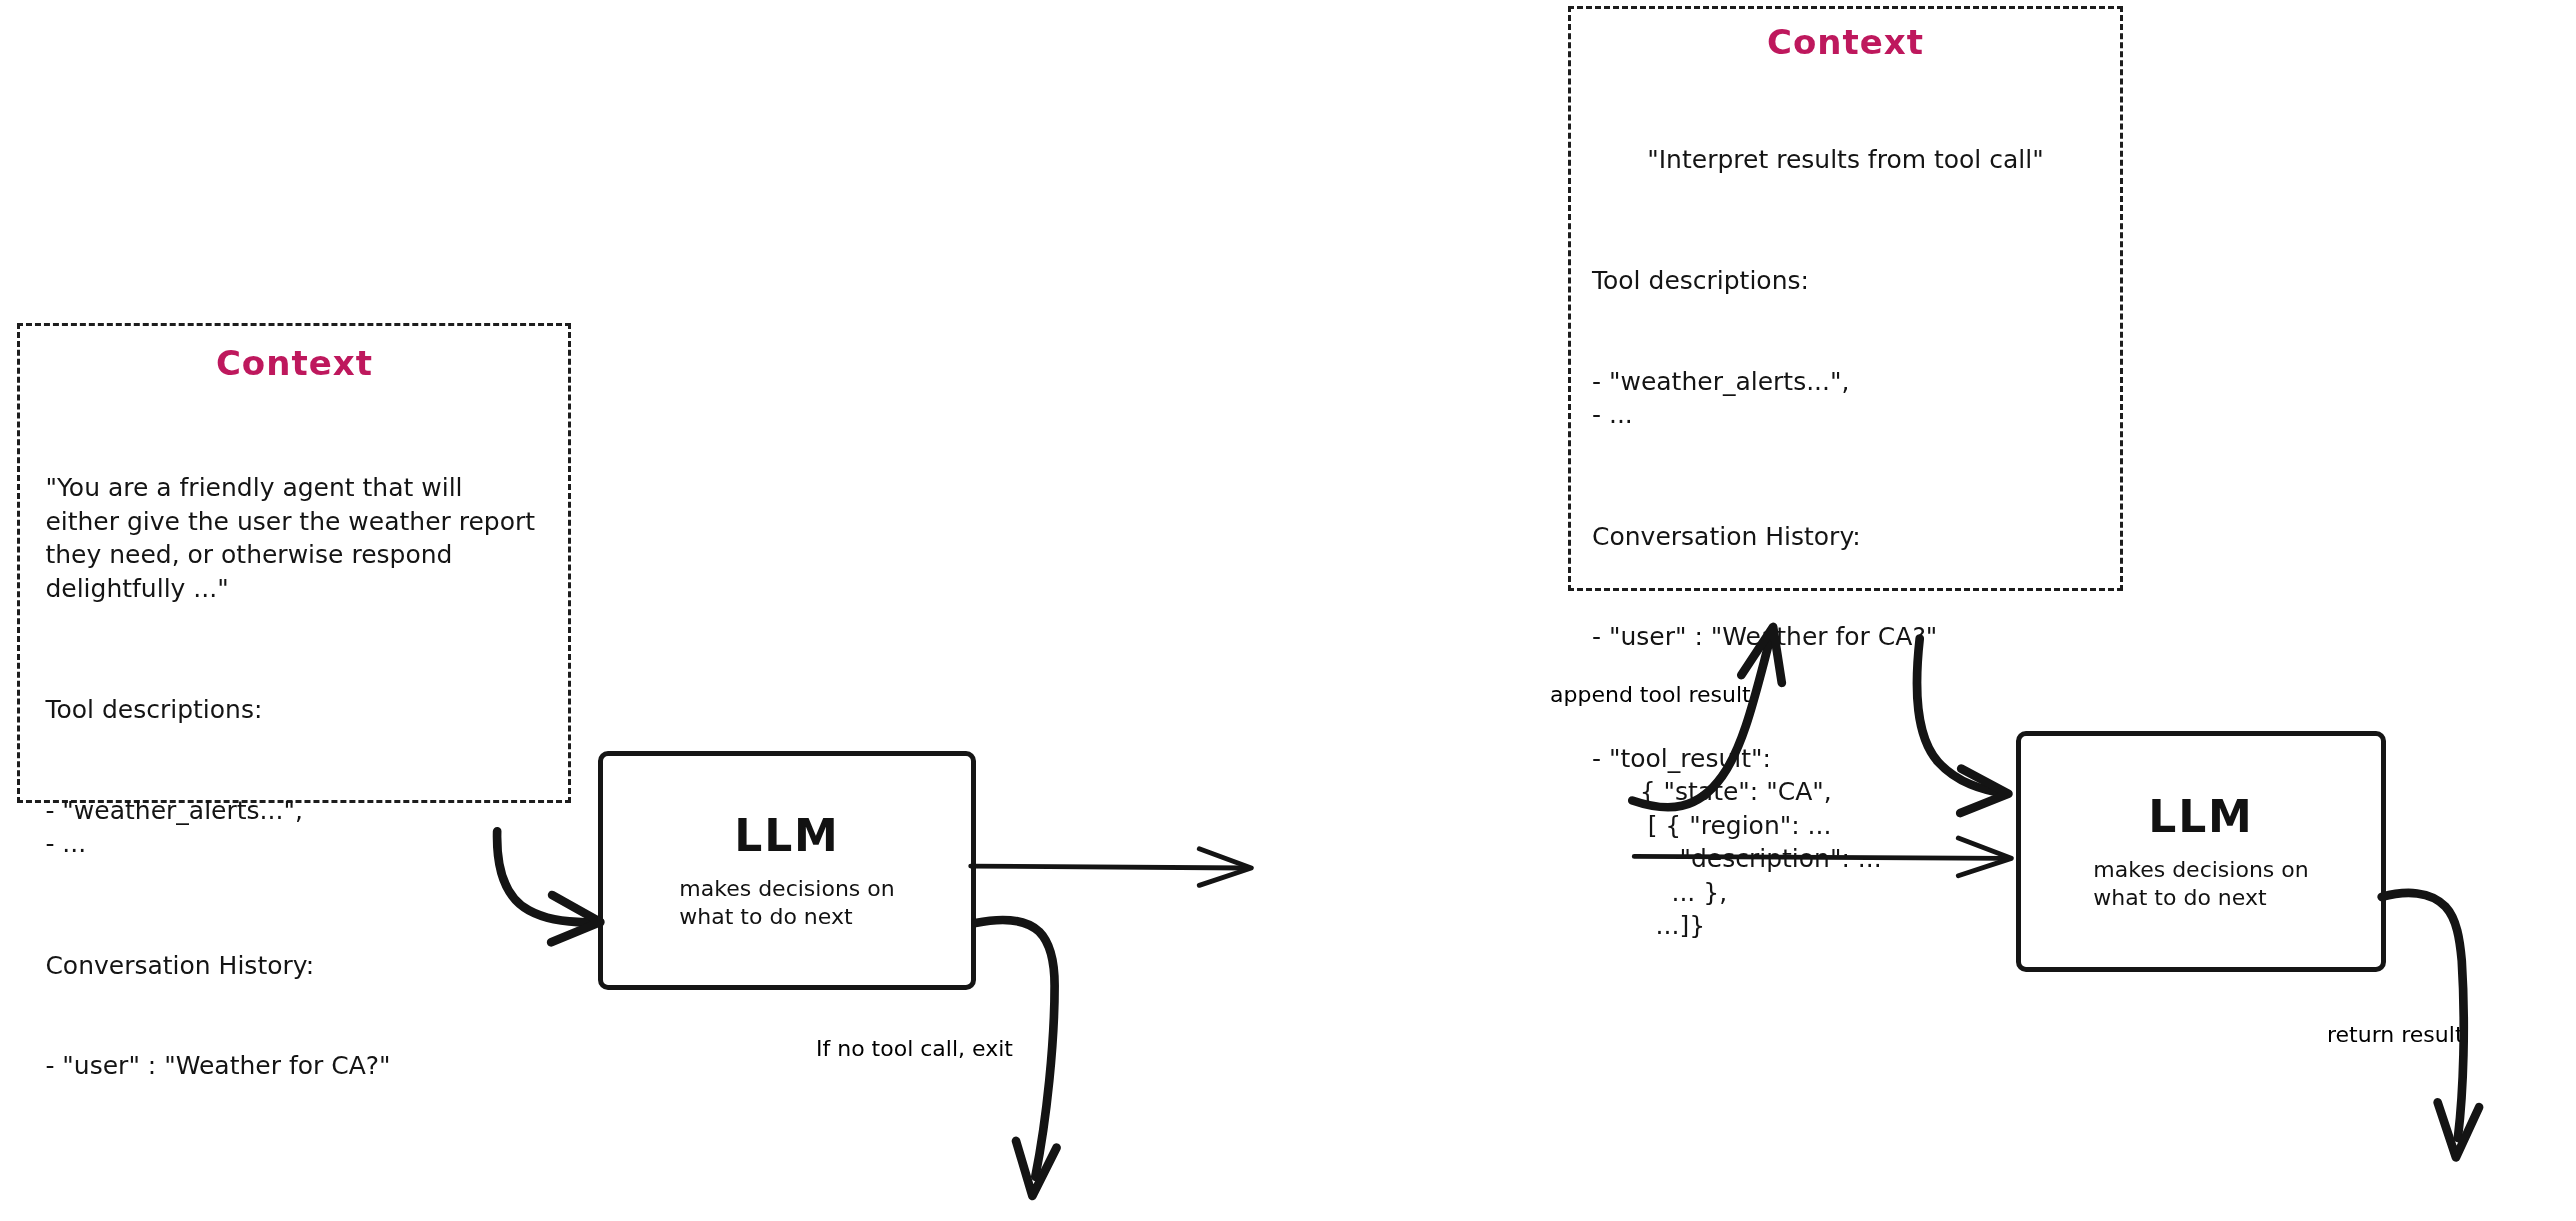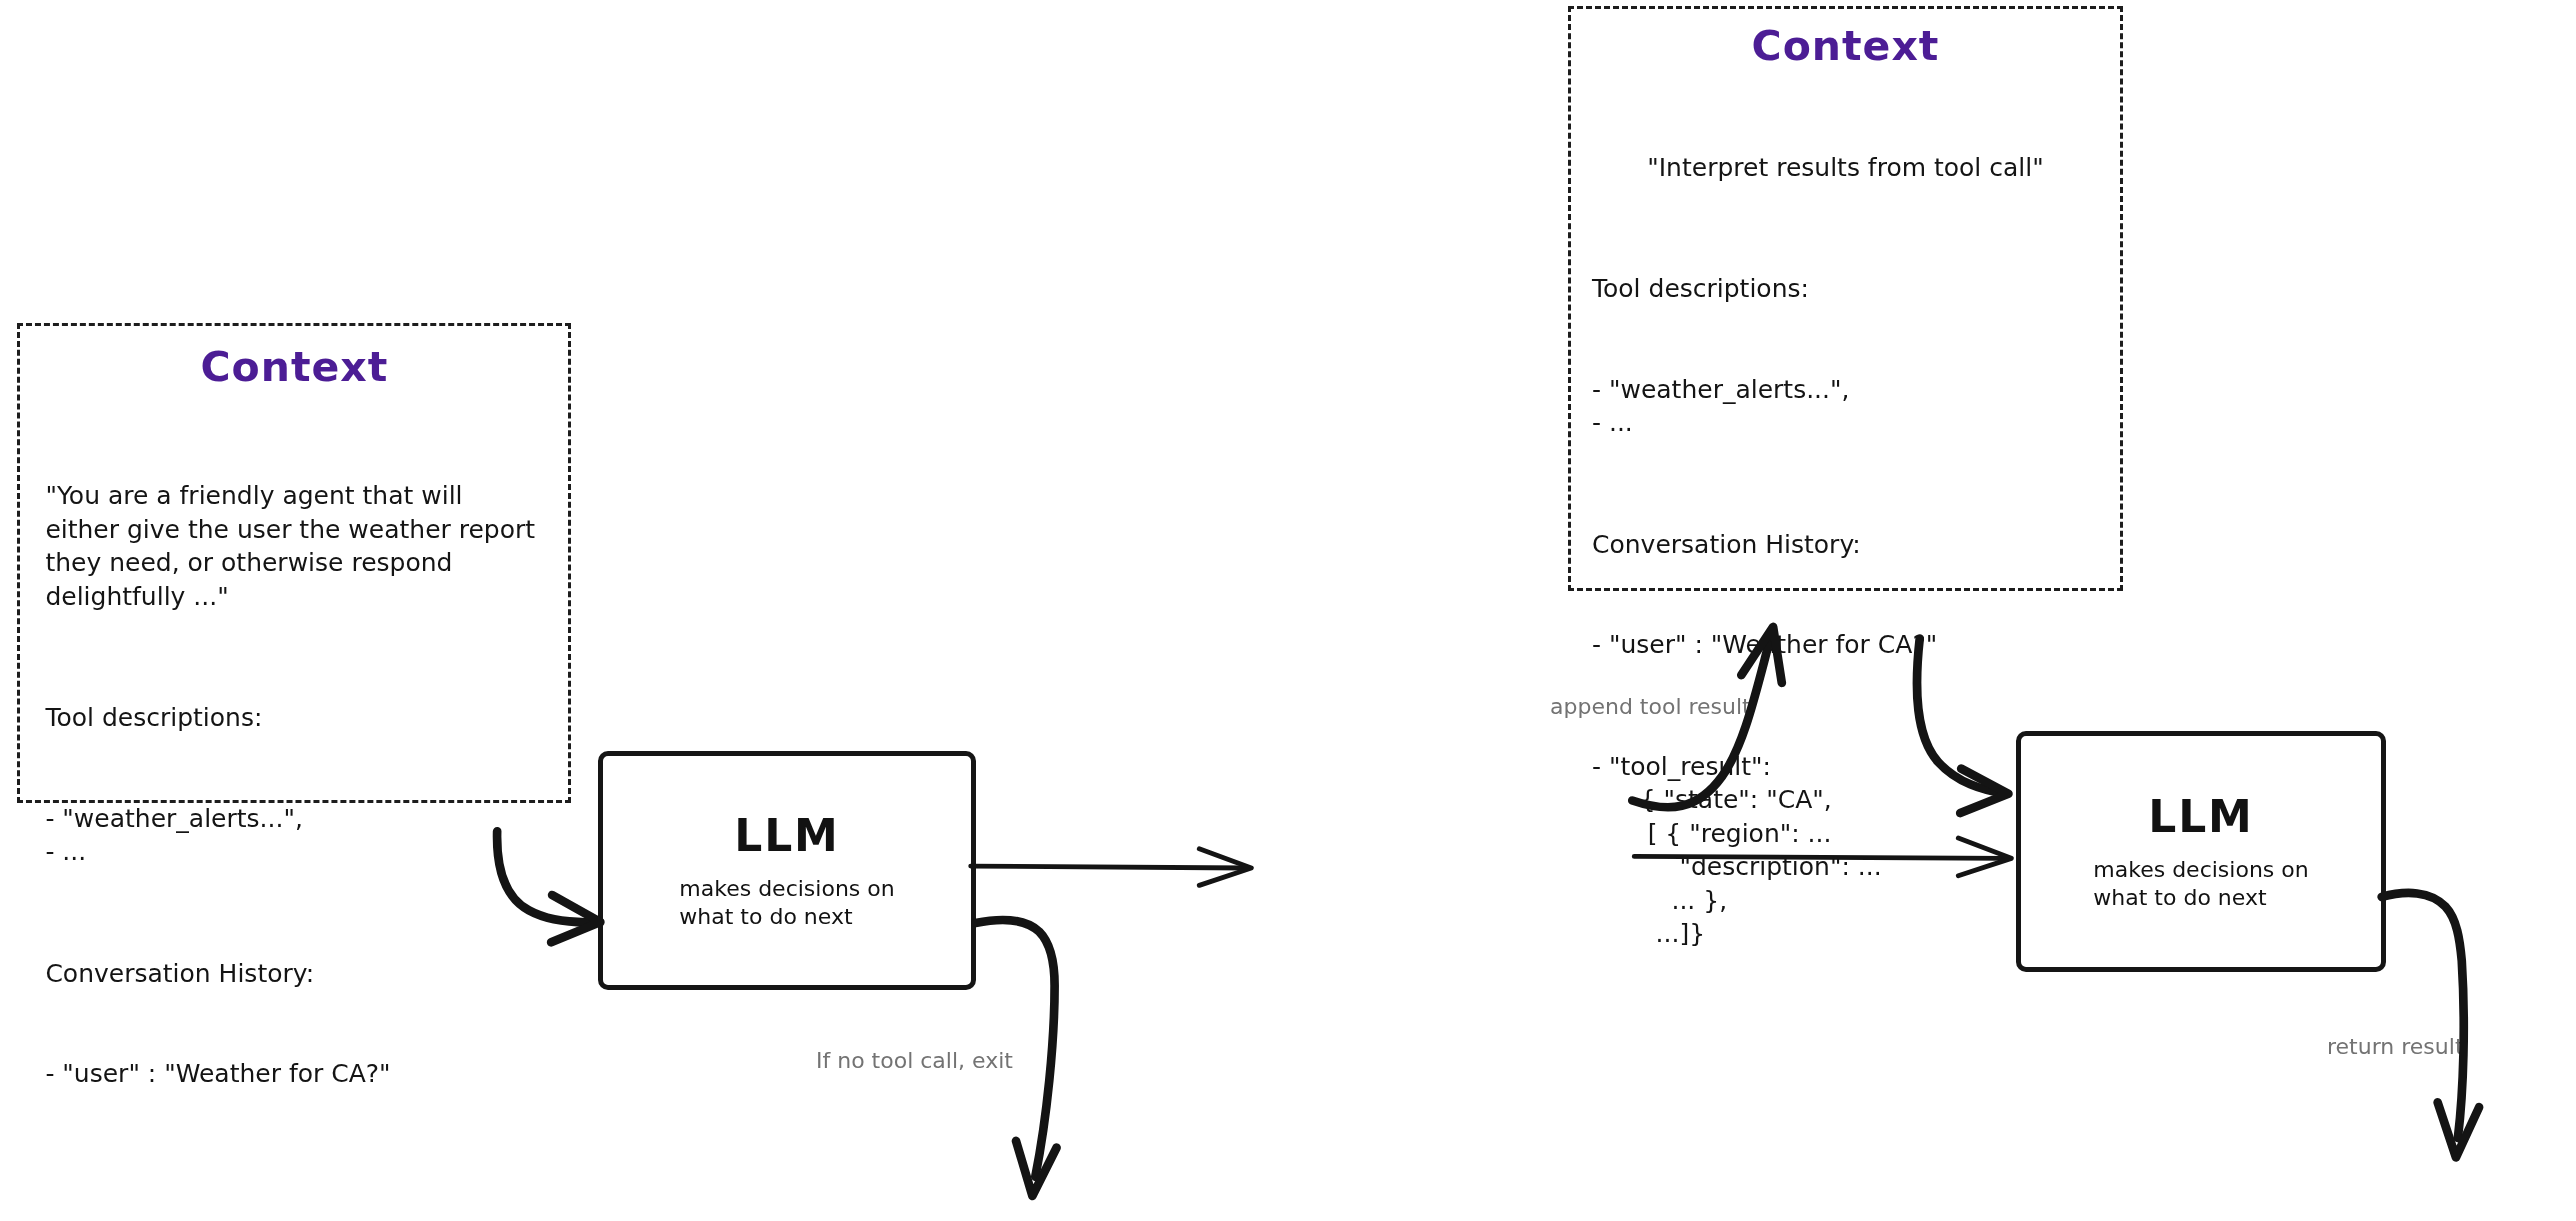--- a/index.html
+++ b/index.html
@@ -19,24 +19,24 @@
 
   
   .context-box {
     position: absolute;
     border: 3.9px dashed #1d1d1d;
     background: transparent;
     box-sizing: border-box;
   }
   .context-title {
     text-align: center;
-    font-size: 41px;
+    font-size: 34px;
     font-weight: 700;
     letter-spacing: 1px;
-    color: #4c1d95;
+    color: #be185d;
   }
   .context-body {
     font-size: 25px;
     line-height: 1.34;
     color: #141414;
     white-space: pre-wrap;
   }
   .context-body .blk { margin-bottom: 21px; }
   .context-body .blk:last-child { margin-bottom: 0; }
   .mono-ind { white-space: pre; }
@@ -65,23 +65,22 @@
     line-height: 1.28;
     color: #121212;
     text-align: left;
     white-space: pre-line;
   }
 
   
   .edge-label {
     position: absolute;
     font-size: 22px;
-    color: #737373;
+    color: #000000;
     white-space: nowrap;
-    margin-top: 12px;
   }
 
   
   #arrows {
     position: absolute;
     left: 0; top: 0;
     width: 2576px;
     height: 1221px;
     pointer-events: none;
   }

